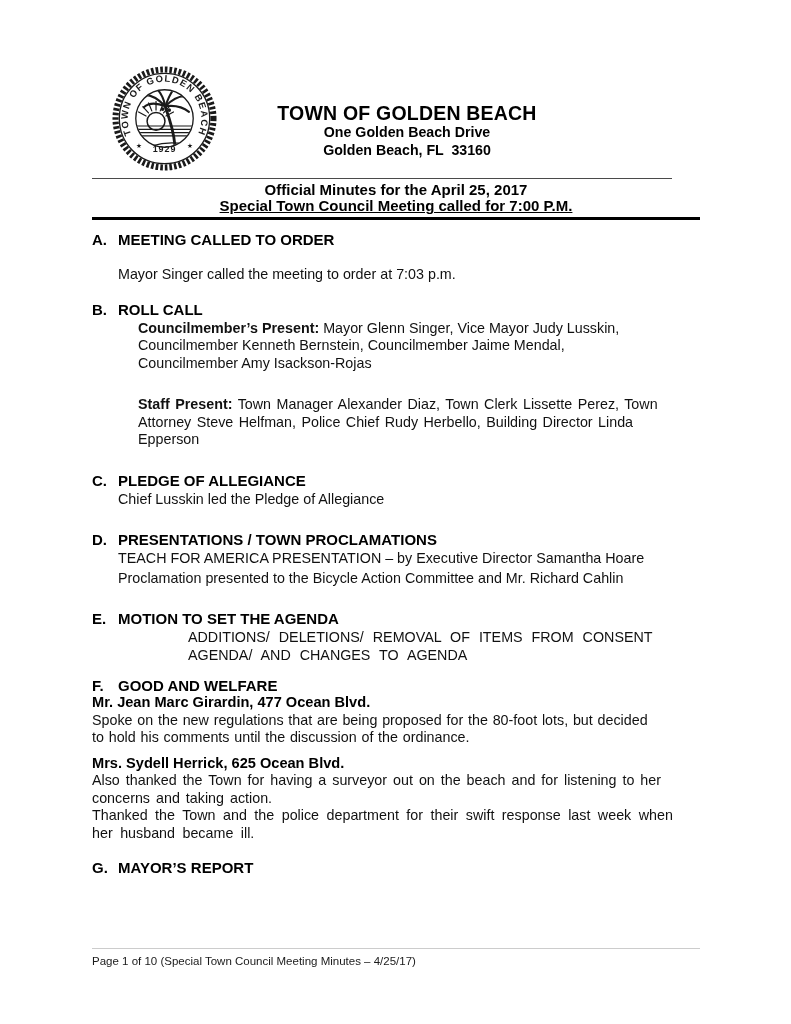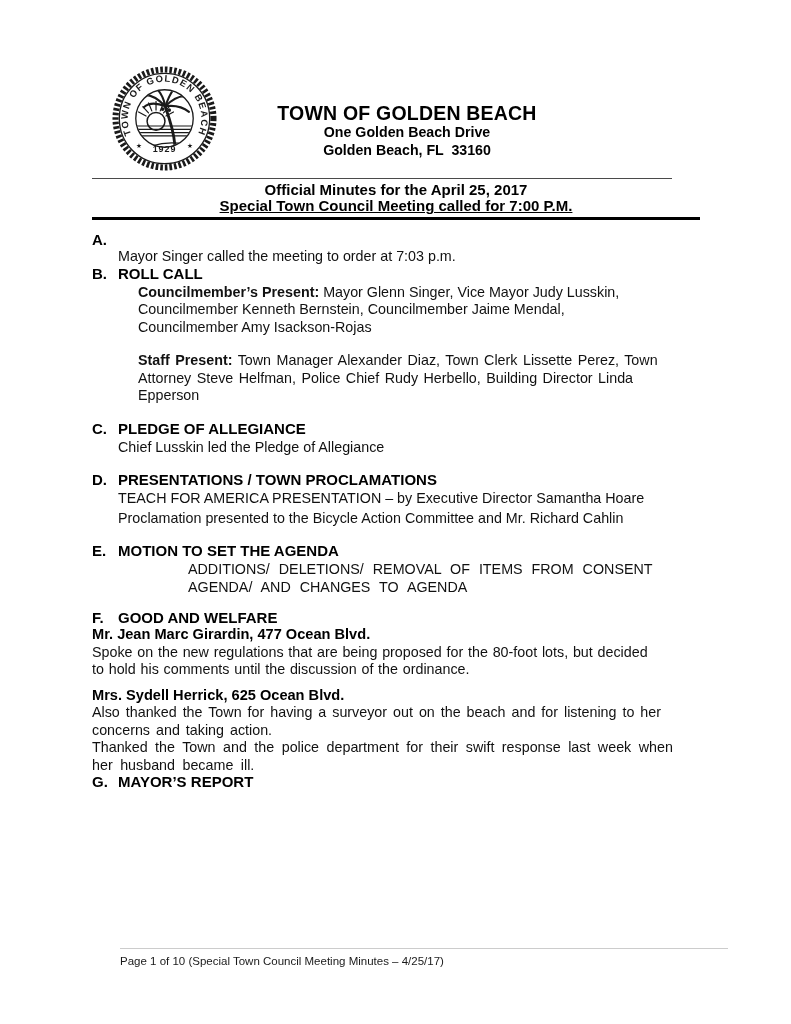--- a/index.html
+++ b/index.html
@@ -32,24 +32,24 @@
   p{margin:0;font-size:14.3px;line-height:17.5px;}
   .pre{white-space:pre-line;margin-right:-10px;}
   .ind{margin-left:26px;}
   .rollcall{margin-left:46px;}
   .e-body{margin-left:96px;word-spacing:5px;}
   .ws-s{word-spacing:1.5px;}
   .ws-f1{word-spacing:.8px;}
   .ws-f2a{word-spacing:3.5px;}
   .ws-f2b{word-spacing:2px;}
   .speaker-name{font-weight:bold;font-size:14.6px;color:#000;}
-  .mt12{margin-top:12px;}.mt14{margin-top:14px;}.mt16{margin-top:16px;}
-  .mt17{margin-top:2px;}.mt18{}.mt22{margin-top:8px;}
+  .mt12{margin-top:12px;}.mt14{margin-top:14px;}.mt16{margin-top:24px;}
+  .mt17{margin-top:2px;}.mt18{margin-top:18px;}.mt22{margin-top:8px;}
   
-  .footer{position:absolute;left:92px;top:948px;width:608px;margin-left:28px;}
+  .footer{position:absolute;left:92px;top:948px;width:608px;}
   .footer-rule{border:0;border-top:1px solid #cccccc;margin:0 0 6px 0;}
   .footer-text{font-size:11.5px;line-height:13px;color:#1a1a1a;}
 </style>
 </head>
 <body>
 
 <div class="page">
 
   <div class="header">
     <svg class="seal" viewBox="0 0 120 120" aria-hidden="true">
@@ -108,20 +108,21 @@
 
   <hr class="rule-thin">
   <div class="minutes">
     <div>Official Minutes for the April 25, 2017</div>
     <div class="u">Special Town Council Meeting called for 7:00 P.M.</div>
   </div>
   <hr class="rule-thick">
 
   <div class="sec-head mt12">
     <span class="letter">A.</span>
+    <span>MEETING CALLED TO ORDER</span>
   </div>
   <p class="ind mt18">Mayor Singer called the meeting to order at 7:03 p.m.</p>
 
   <div class="sec-head mt18">
     <span class="letter">B.</span>
     <span>ROLL CALL</span>
   </div>
   <p class="rollcall pre mt17"><b>Councilmember’s Present:</b><span> Mayor Glenn Singer, Vice Mayor Judy Lusskin,
 Councilmember Kenneth Bernstein, Councilmember Jaime Mendal,
 Councilmember Amy Isackson-Rojas</span></p>

